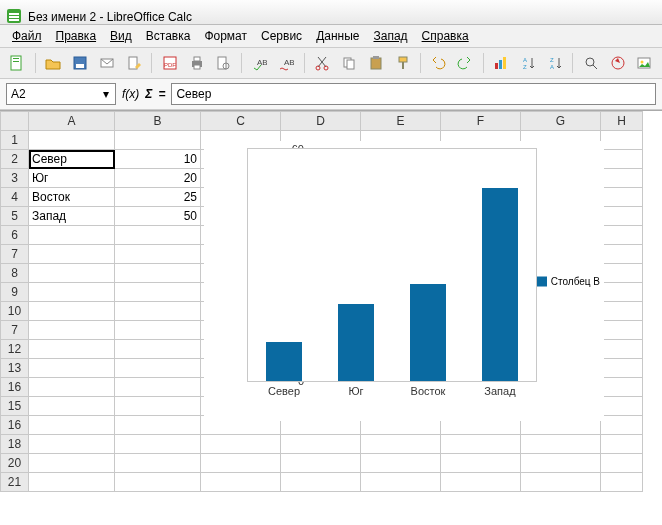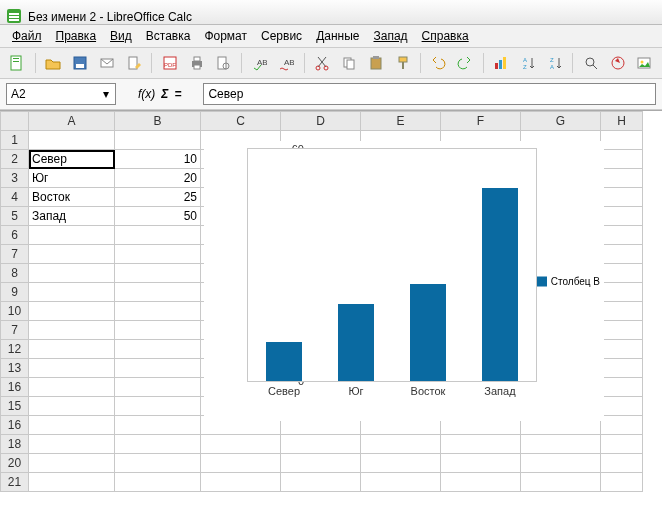--- a/index.html
+++ b/index.html
@@ -6,21 +6,21 @@
 .titlebar{height:24px;background:linear-gradient(#fdfdfd,#e9e9e9);border-bottom:1px solid #bbb;display:flex;align-items:flex-end;padding:0 6px;gap:6px}
 .app-icon{width:16px;height:16px}
 .title{font-size:12px}
 .menubar{height:22px;background:#f2f2f2;border-bottom:1px solid #ccc;display:flex;align-items:center;padding:0 6px;gap:2px}
 .menu-item{padding:2px 6px;cursor:default}
 .menu-item span.u{text-decoration:underline}
 .toolbar{height:30px;background:#efefef;border-bottom:1px solid #ccc;display:flex;align-items:center;padding:0 6px;gap:4px}
 .tbtn{width:22px;height:22px;border:1px solid transparent;border-radius:2px;display:flex;align-items:center;justify-content:center;cursor:default}
 .tbtn svg{width:16px;height:16px}
 .tsep{width:1px;height:20px;background:#ccc;margin:0 2px}
-.formula-bar{height:26px;background:#f7f7f7;border-bottom:1px solid #ccc;display:flex;align-items:center;padding:2px 6px;gap:22px}
+.formula-bar{height:26px;background:#f7f7f7;border-bottom:1px solid #ccc;display:flex;align-items:center;padding:2px 6px;gap:6px}
 .namebox{width:100px;height:20px;border:1px solid #888;background:#fff;display:flex;align-items:center;justify-content:space-between;padding:0 4px;font-size:12px}
 .namebox .dd{width:10px;text-align:center}
 .fx-icons{display:flex;gap:6px;font-style:italic}
 .fx{font-style:italic}
 .formula-input{flex:1;height:20px;border:1px solid #888;background:#fff;padding:0 4px;display:flex;align-items:center;font-size:12px}
 .sheet{position:relative;border-top:1px solid #aaa}
 table.grid{border-collapse:collapse;table-layout:fixed}
 table.grid th,table.grid td{border:1px solid #c8c8c8;font-size:12px;font-weight:normal;height:19px;box-sizing:border-box;padding:0 3px;overflow:hidden;white-space:nowrap}
 table.grid th{background:#e9e9e9;color:#333;text-align:center}
 table.grid td{background:#fff}

